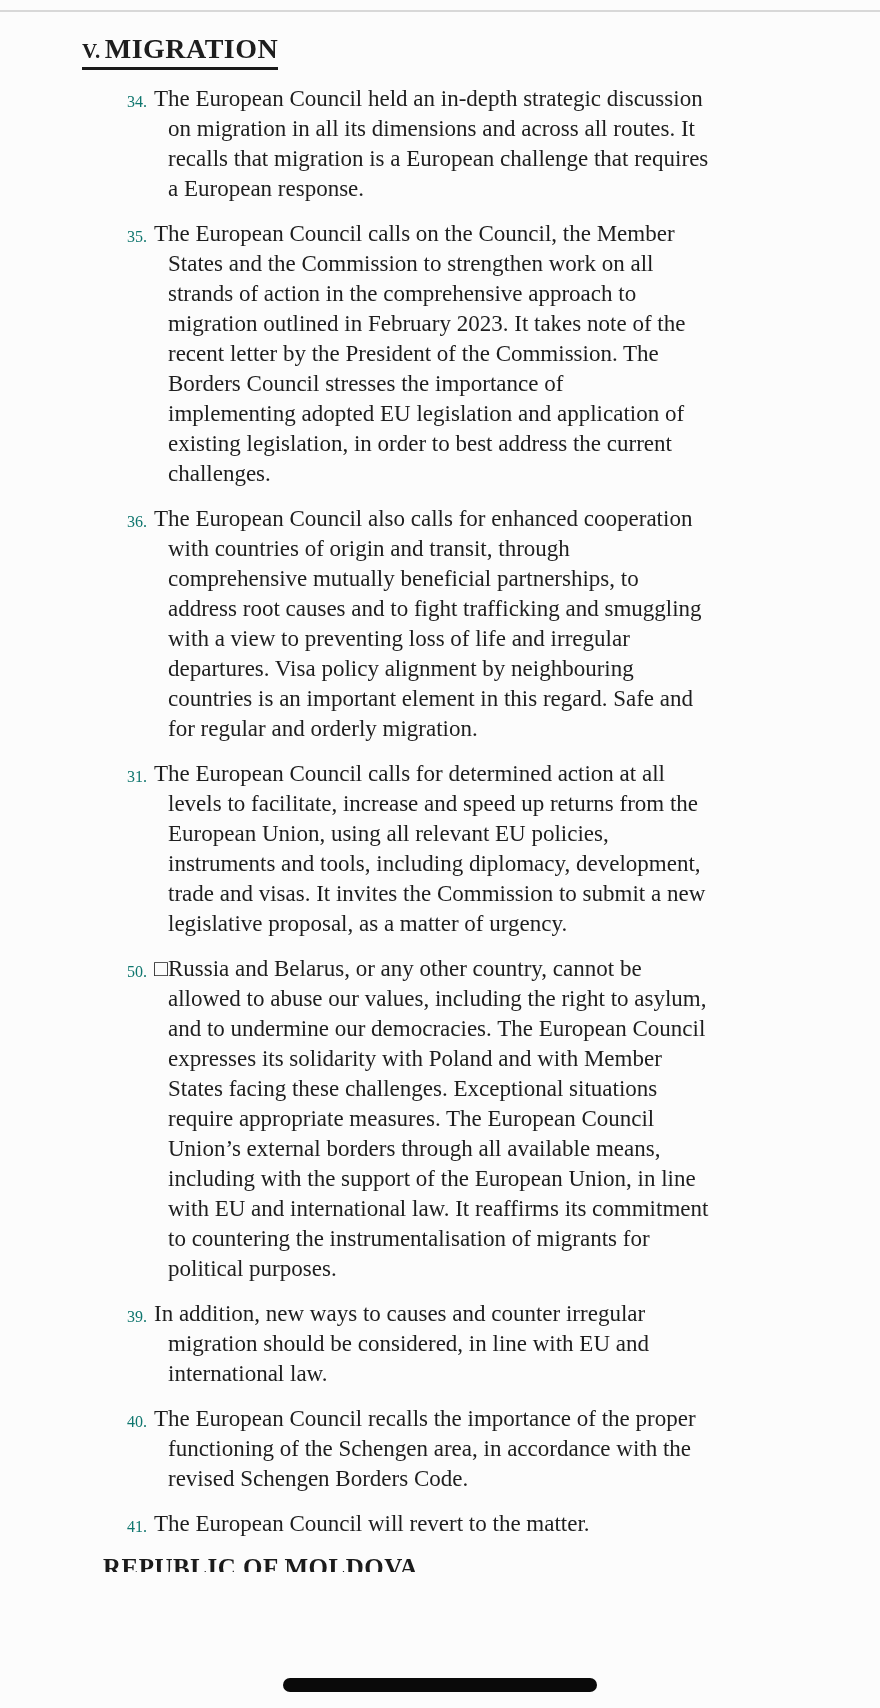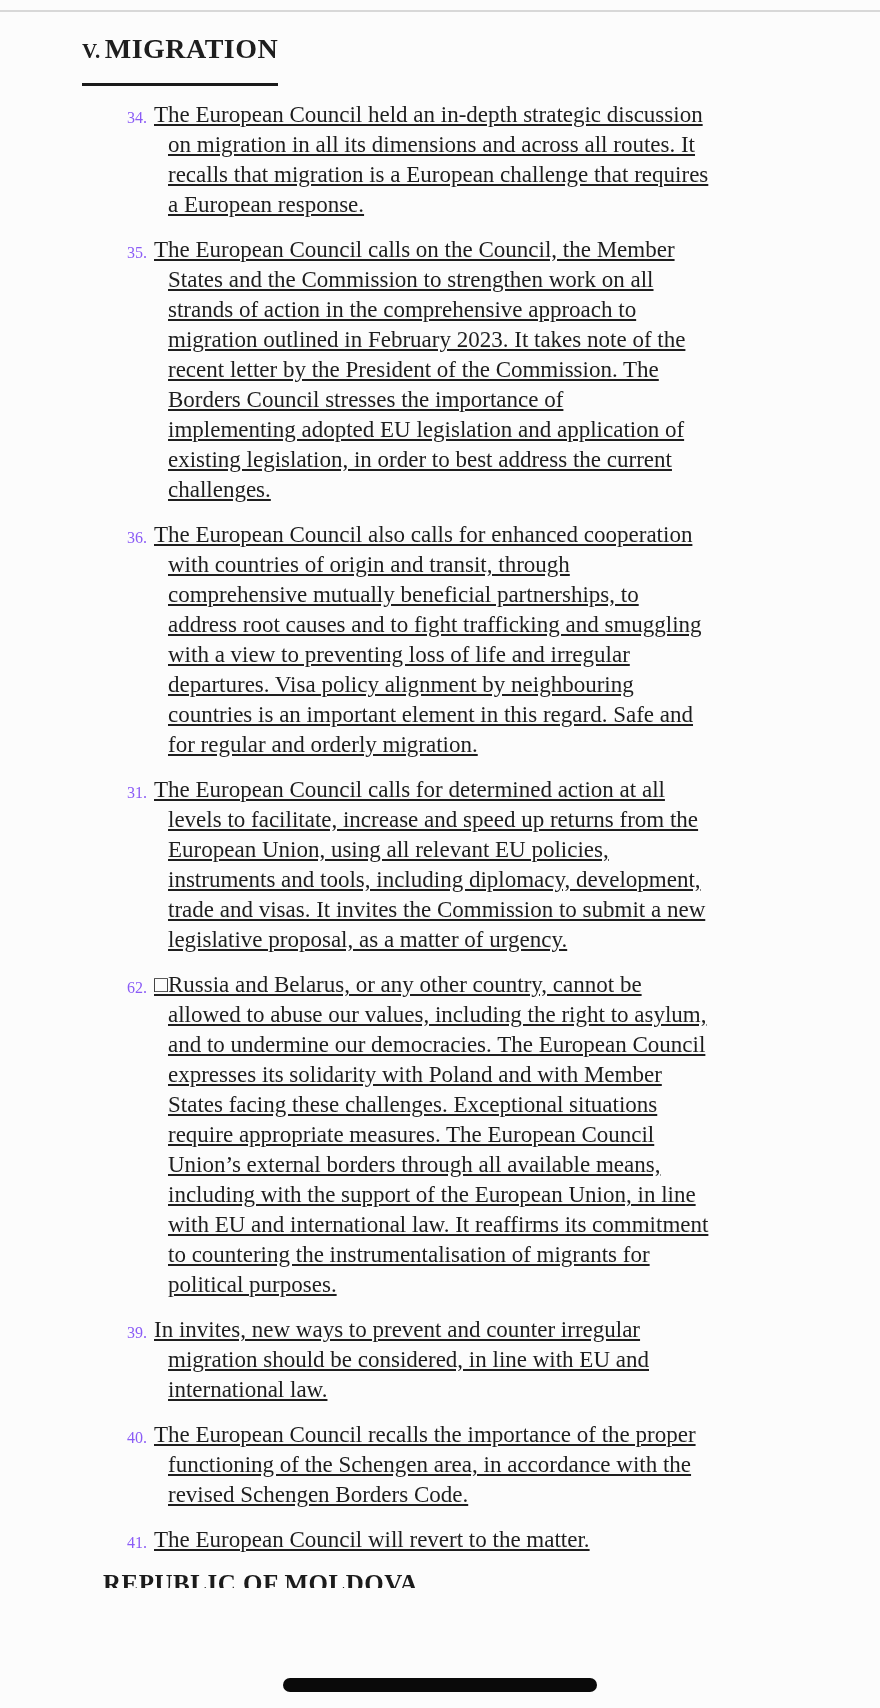--- a/index.html
+++ b/index.html
@@ -34,21 +34,21 @@
     top: 12px;
     left: 0;
     width: 880px;
   }
   .section-heading {
     display: inline-block;
     margin: 20px 0 0 82px;
     font-weight: bold;
     line-height: 30px;
     border-bottom: 3px solid #1a1a1a;
-    padding-bottom: 17px;
+    padding-bottom: 1px;
     white-space: nowrap;
   }
   .sec-num {
     font-size: 21px;
     letter-spacing: 0.5px;
   }
   .sec-title {
     font-size: 28px;
     margin-left: 4px;
     letter-spacing: 0.5px;
@@ -62,28 +62,27 @@
     margin-bottom: 15px;
   }
   .para .num {
     position: absolute;
     left: 0;
     top: 3px;
     width: 147px;
     text-align: right;
     font-size: 16px;
     line-height: 30px;
-    color: #8b5cf6;
+    color: #0f766e;
   }
   .line {
     font-size: 23px;
     line-height: 30px;
     white-space: nowrap;
     color: #1e1e1e;
-    text-decoration: underline;
   }
   .line.first {
     margin-left: -14px;
   }
   .next-heading-clip {
     height: 18px;
     overflow: hidden;
     margin-left: 103px;
   }
   .next-heading-clip span {
@@ -147,36 +146,36 @@
         <div class="para">
           <div class="num">31.</div>
           <div class="line first">The European Council calls for determined action at all</div>
           <div class="line">levels to facilitate, increase and speed up returns from the</div>
           <div class="line">European Union, using all relevant EU policies,</div>
           <div class="line">instruments and tools, including diplomacy, development,</div>
           <div class="line">trade and visas. It invites the Commission to submit a new</div>
           <div class="line">legislative proposal, as a matter of urgency.</div>
         </div>
         <div class="para">
-          <div class="num">62.</div>
+          <div class="num">50.</div>
           <div class="line first">□Russia and Belarus, or any other country, cannot be</div>
           <div class="line">allowed to abuse our values, including the right to asylum,</div>
           <div class="line">and to undermine our democracies. The European Council</div>
           <div class="line">expresses its solidarity with Poland and with Member</div>
           <div class="line">States facing these challenges. Exceptional situations</div>
           <div class="line">require appropriate measures. The European Council</div>
           <div class="line">Union’s external borders through all available means,</div>
           <div class="line">including with the support of the European Union, in line</div>
           <div class="line">with EU and international law. It reaffirms its commitment</div>
           <div class="line">to countering the instrumentalisation of migrants for</div>
           <div class="line">political purposes.</div>
         </div>
         <div class="para">
           <div class="num">39.</div>
-          <div class="line first">In invites, new ways to prevent and counter irregular</div>
+          <div class="line first">In addition, new ways to causes and counter irregular</div>
           <div class="line">migration should be considered, in line with EU and</div>
           <div class="line">international law.</div>
         </div>
         <div class="para">
           <div class="num">40.</div>
           <div class="line first">The European Council recalls the importance of the proper</div>
           <div class="line">functioning of the Schengen area, in accordance with the</div>
           <div class="line">revised Schengen Borders Code.</div>
         </div>
         <div class="para">

